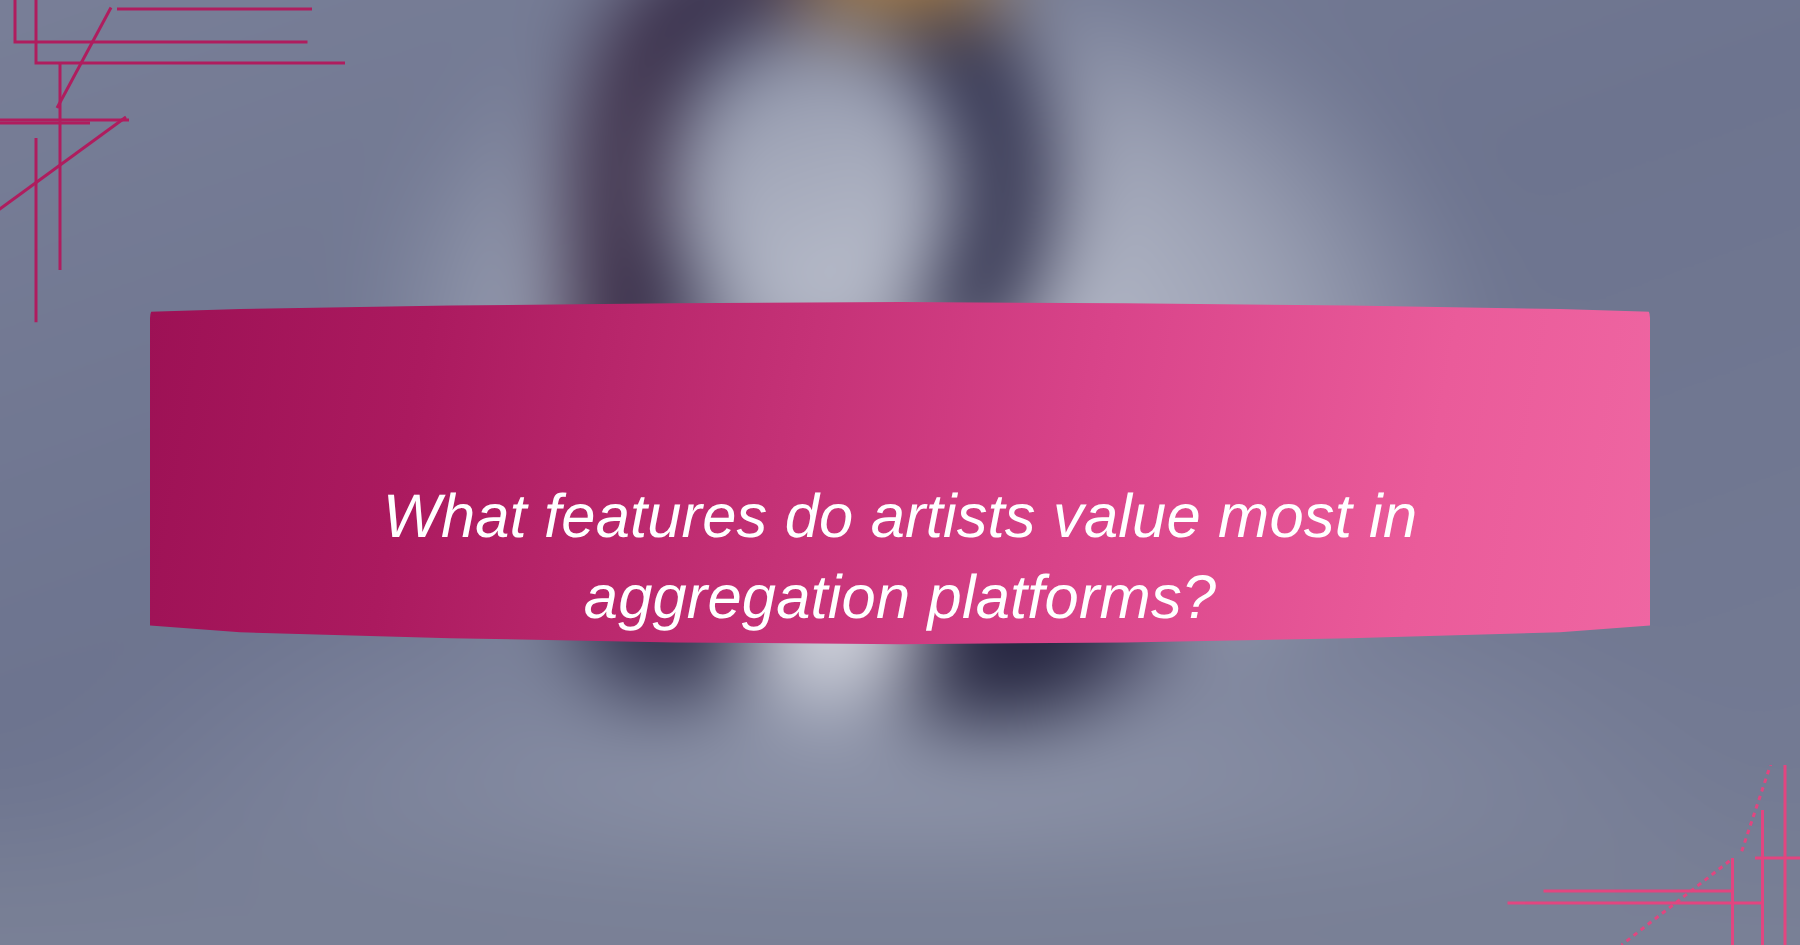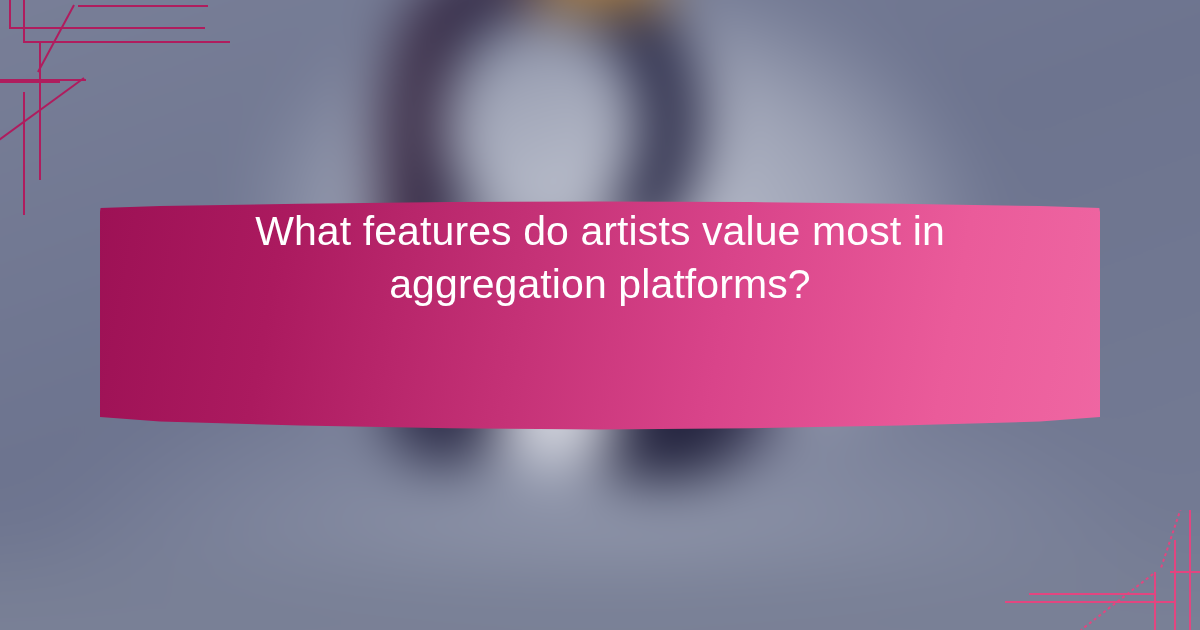--- a/index.html
+++ b/index.html
@@ -124,22 +124,23 @@
     text-align:center;
     color:#ffffff;
     font-size:41px;
     line-height:1.30;
     font-weight:400;
     letter-spacing:0.1px;
   }
   .banner-text-wrap {
     position:absolute; left:100px; top:205px;
     width:1000px; height:220px;
-    display:flex; align-items:flex-start; justify-content:center;
+    display:flex; align-items:flex-end; justify-content:center;
     z-index:4;
+    font-style:italic;
   }
 </style>
 </head>
 <body>
 
 <div id="card">
 
   <div class="bg-photo">
     <div class="bg-base"></div>
     <div class="bg-wall"></div>

